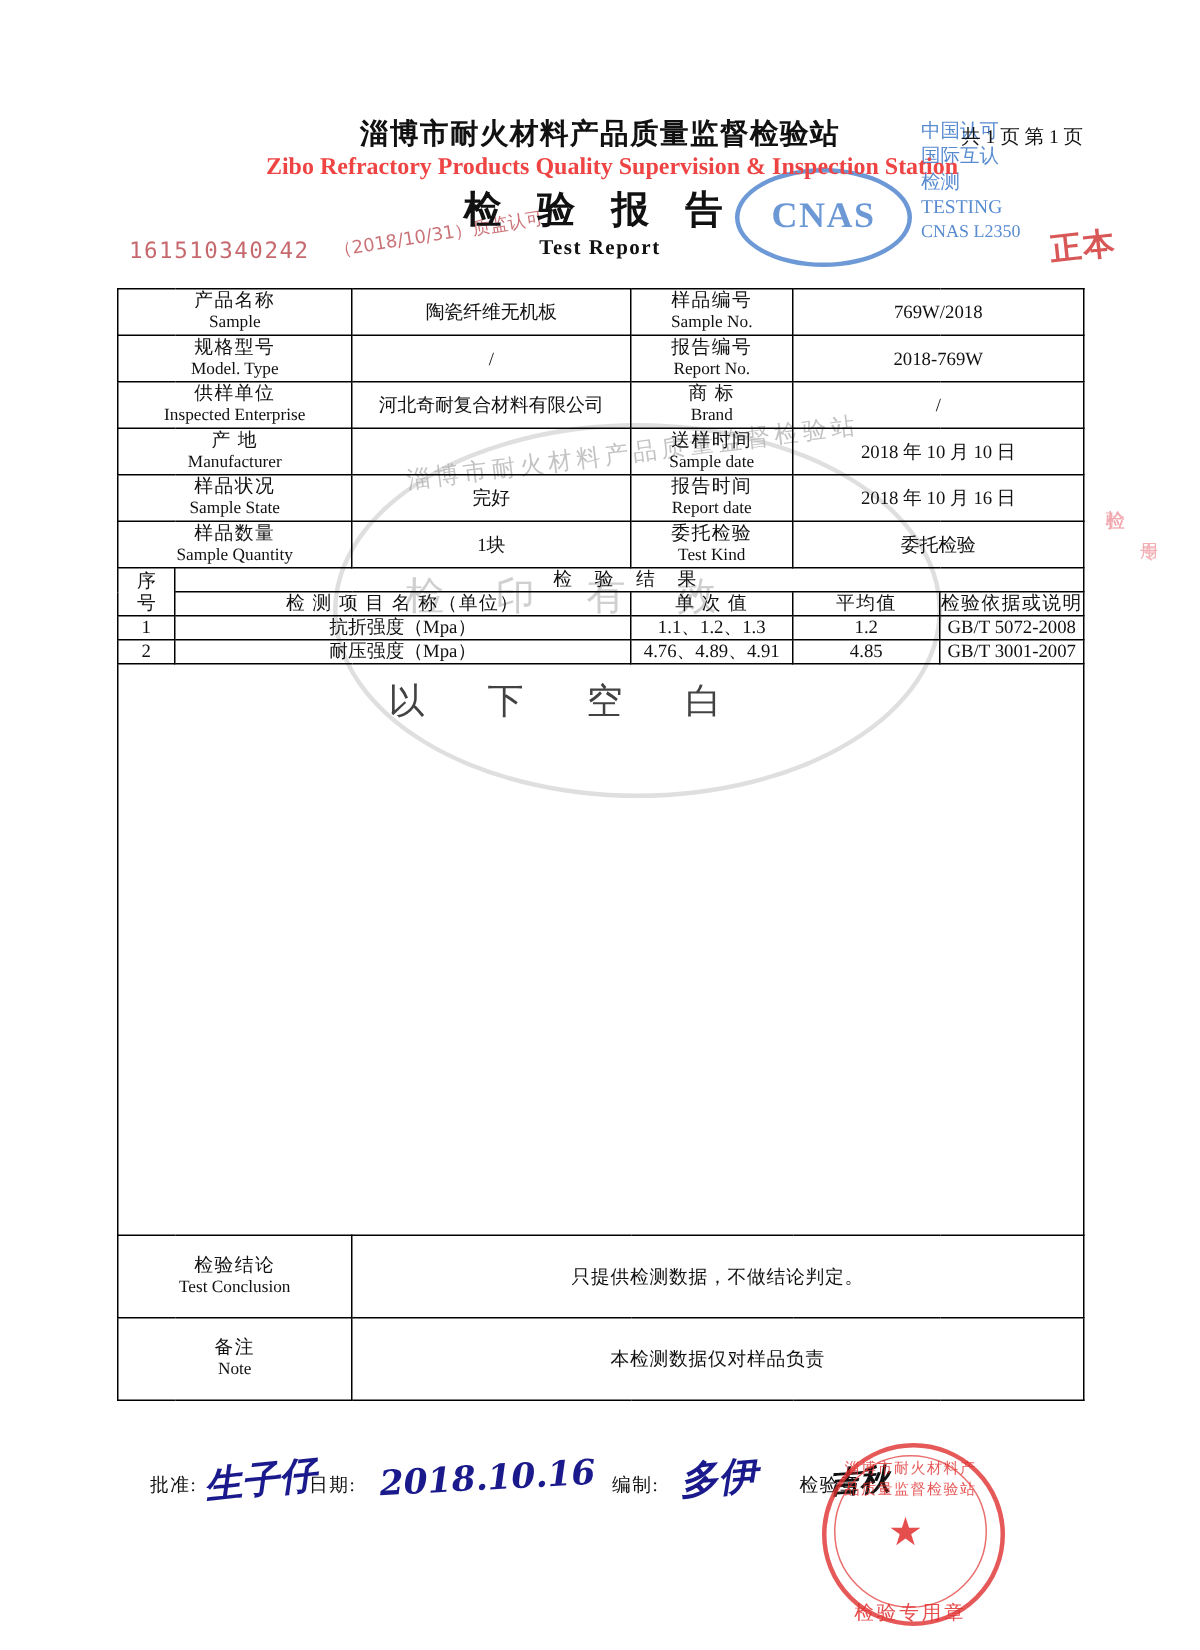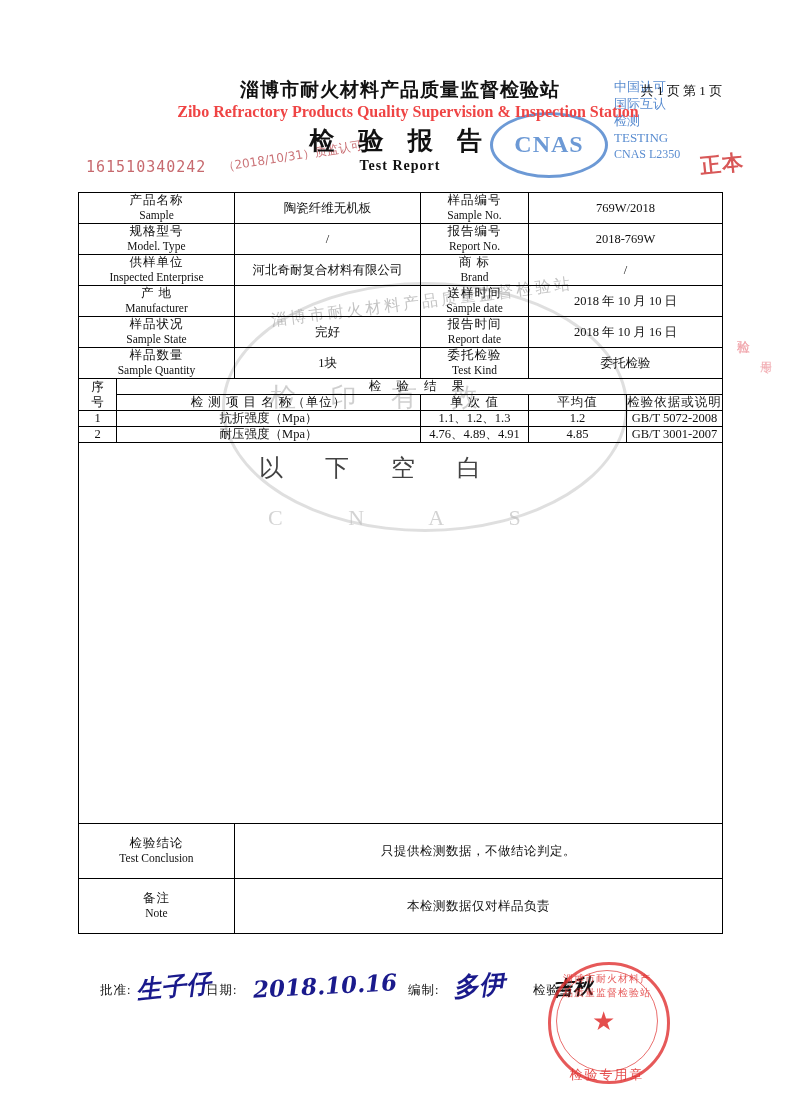--- a/index.html
+++ b/index.html
@@ -321,21 +321,20 @@
     <div>TESTING</div>
     <div style="font-size:12px">CNAS L2350</div>
   </div>
   <div class="stamp zhengben">正本</div>
   <div class="stamp barcode-num">161510340242</div>
   <div class="stamp diag-note">（2018/10/31）质监认可</div>
 
   <div class="stamp wm-ellipse"></div>
   <div class="stamp wm-text-top">淄博市耐火材料产品质量监督检验站</div>
   <div class="stamp wm-center">检 印 有 效</div>
-  <div class="stamp wm-cnas-letters">C N A S</div>
 
   <div class="stamp side-stamp-r1">检验</div>
   <div class="stamp side-stamp-r2">专用</div>
 
   <div class="header">
     <div class="org-cn">淄博市耐火材料产品质量监督检验站</div>
     <div class="org-en">Zibo Refractory Products Quality Supervision  &amp;  Inspection Station</div>
     <div class="title-cn">检 验 报 告</div>
     <div class="title-en">Test  Report</div>
   </div>

